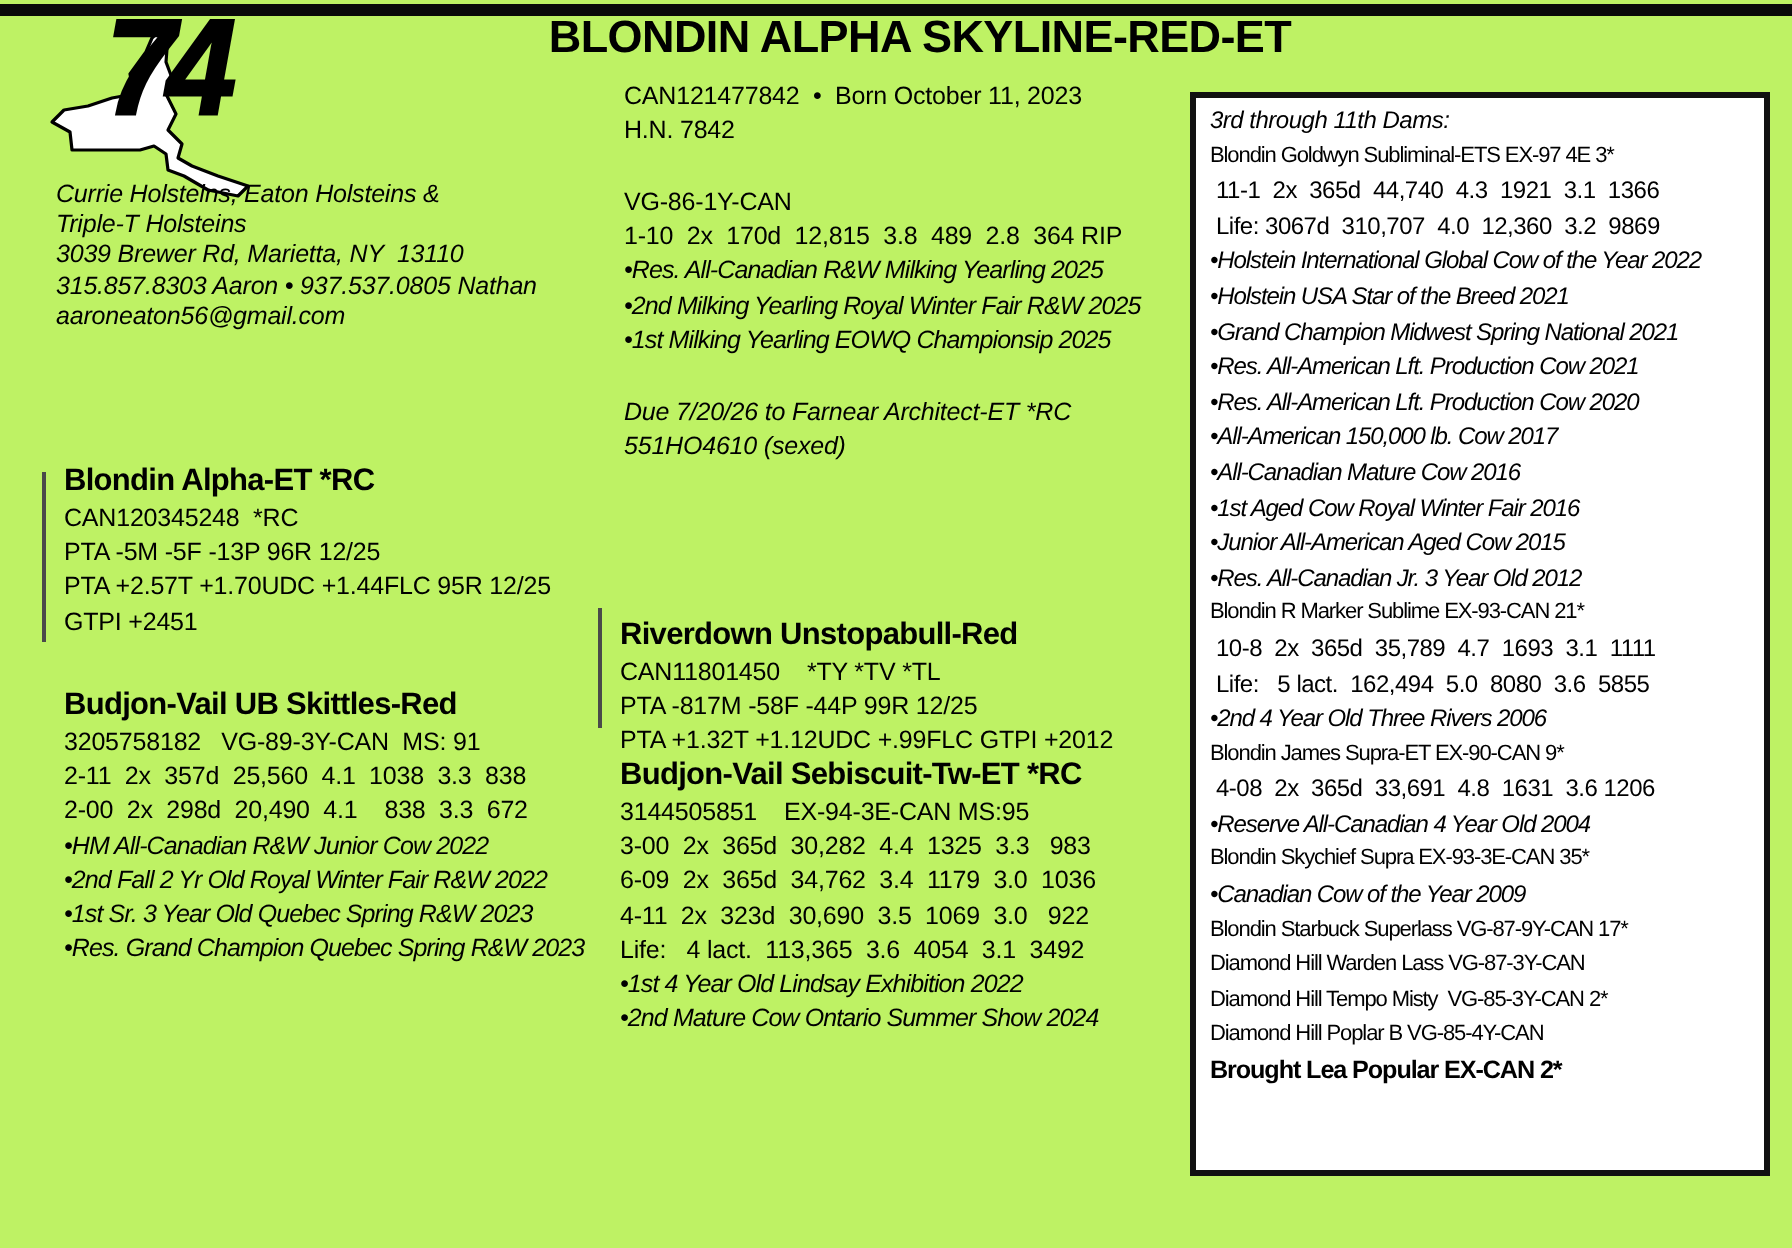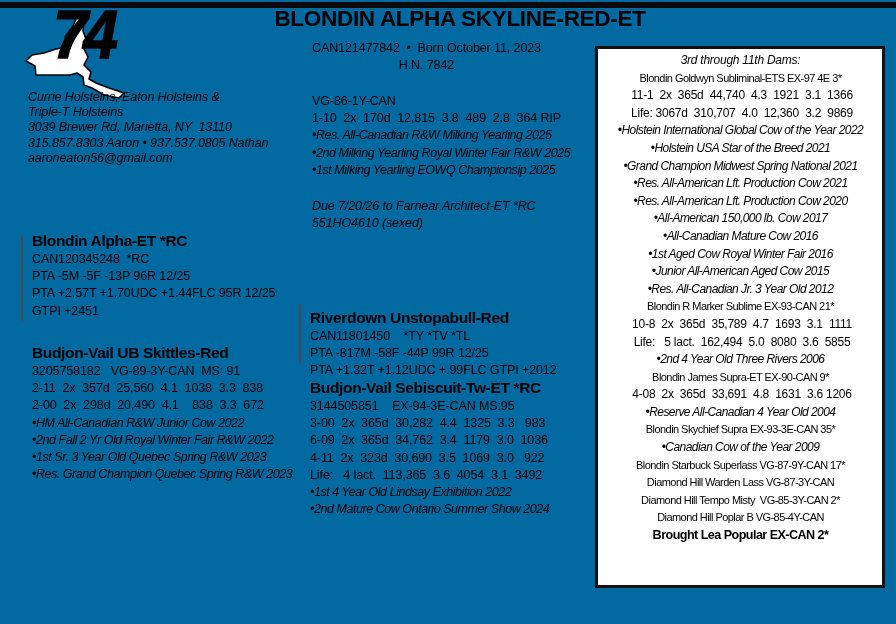--- a/index.html
+++ b/index.html
@@ -1,47 +1,47 @@
 <!DOCTYPE html>
 <html><head>
 <meta charset="utf-8">
 <style>
   html,body{margin:0;padding:0;background:#e8e8e8;}
   .page{
-    position:relative;width:896px;height:624px;background:#0369a1;
+    position:relative;width:896px;height:624px;background:#bef264;
     font-family:"Liberation Sans", sans-serif;color:#000;overflow:hidden;
   }
   .abs{position:absolute;}
   .top-rule{position:absolute;left:0;top:2px;width:896px;height:6px;background:#0a0a0a;}
   .lot-block{position:absolute;left:23px;top:5px;width:108px;height:100px;}
   .lot-block svg{position:absolute;left:0;top:8px;}
   .lot-num{
     position:absolute;left:30px;top:-10px;
     font-size:68px;font-weight:bold;font-style:italic;letter-spacing:-5px;
     transform:scaleX(0.92);transform-origin:left top;
     -webkit-text-stroke:1.5px #000;
   }
   .title{
     position:absolute;left:170px;top:6px;width:580px;text-align:center;
     font-size:22.5px;font-weight:bold;letter-spacing:-0.3px;white-space:pre;
   }
   .ln{font-size:12.5px;line-height:17.2px;white-space:pre;letter-spacing:-0.1px;}
   .italic{font-style:italic;}
   .tight{letter-spacing:-0.45px;}
-  .reg-block .ln{line-height:16.5px;text-align:center;}
+  .reg-block .ln{line-height:16.5px;}
   .consignor .ln{line-height:15.2px;font-style:italic;}
   .due{margin-top:19px;}
   .ped-name{font-size:15.5px;font-weight:bold;line-height:21px;letter-spacing:-0.35px;white-space:pre;}
   .bracket{position:absolute;width:2px;background:#4a4a4a;}
   .dams-box{
     position:absolute;left:595px;top:46px;width:290px;height:542px;
     border:3.5px solid #111;box-sizing:border-box;background:#fff;
     padding:3px 6px 0 7px;
   }
-  .bx-ln{font-size:12px;line-height:17.6px;white-space:pre;letter-spacing:-0.25px;text-align:center;}
+  .bx-ln{font-size:12px;line-height:17.6px;white-space:pre;letter-spacing:-0.25px;}
   .bx-label{font-style:italic;}
   .bx-name{font-size:11px;letter-spacing:-0.55px;}
   .bx-prod{padding-left:3px;}
   .bx-award{font-style:italic;letter-spacing:-0.55px;}
   .bx-name-bold{font-size:12.6px;letter-spacing:-0.55px;font-weight:bold;}
 </style>
 </head>
 <body>
 
 <div class="page">

